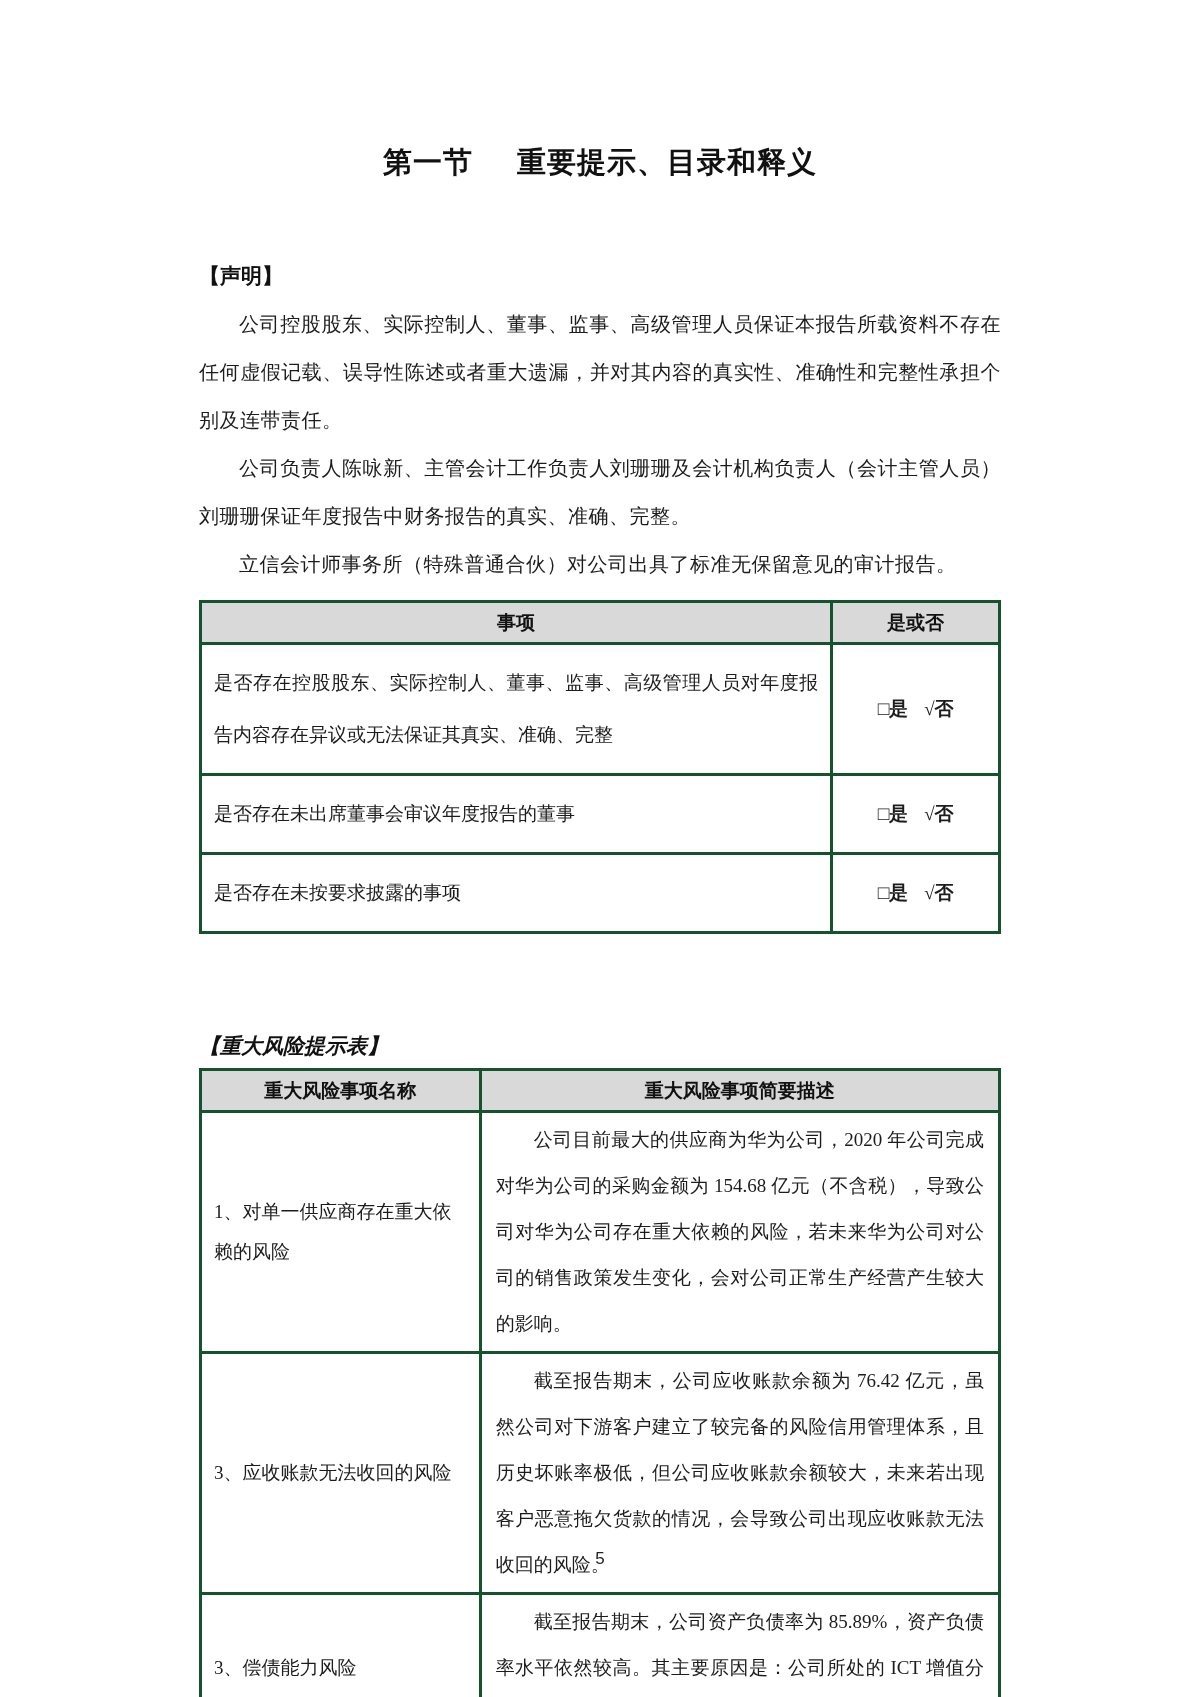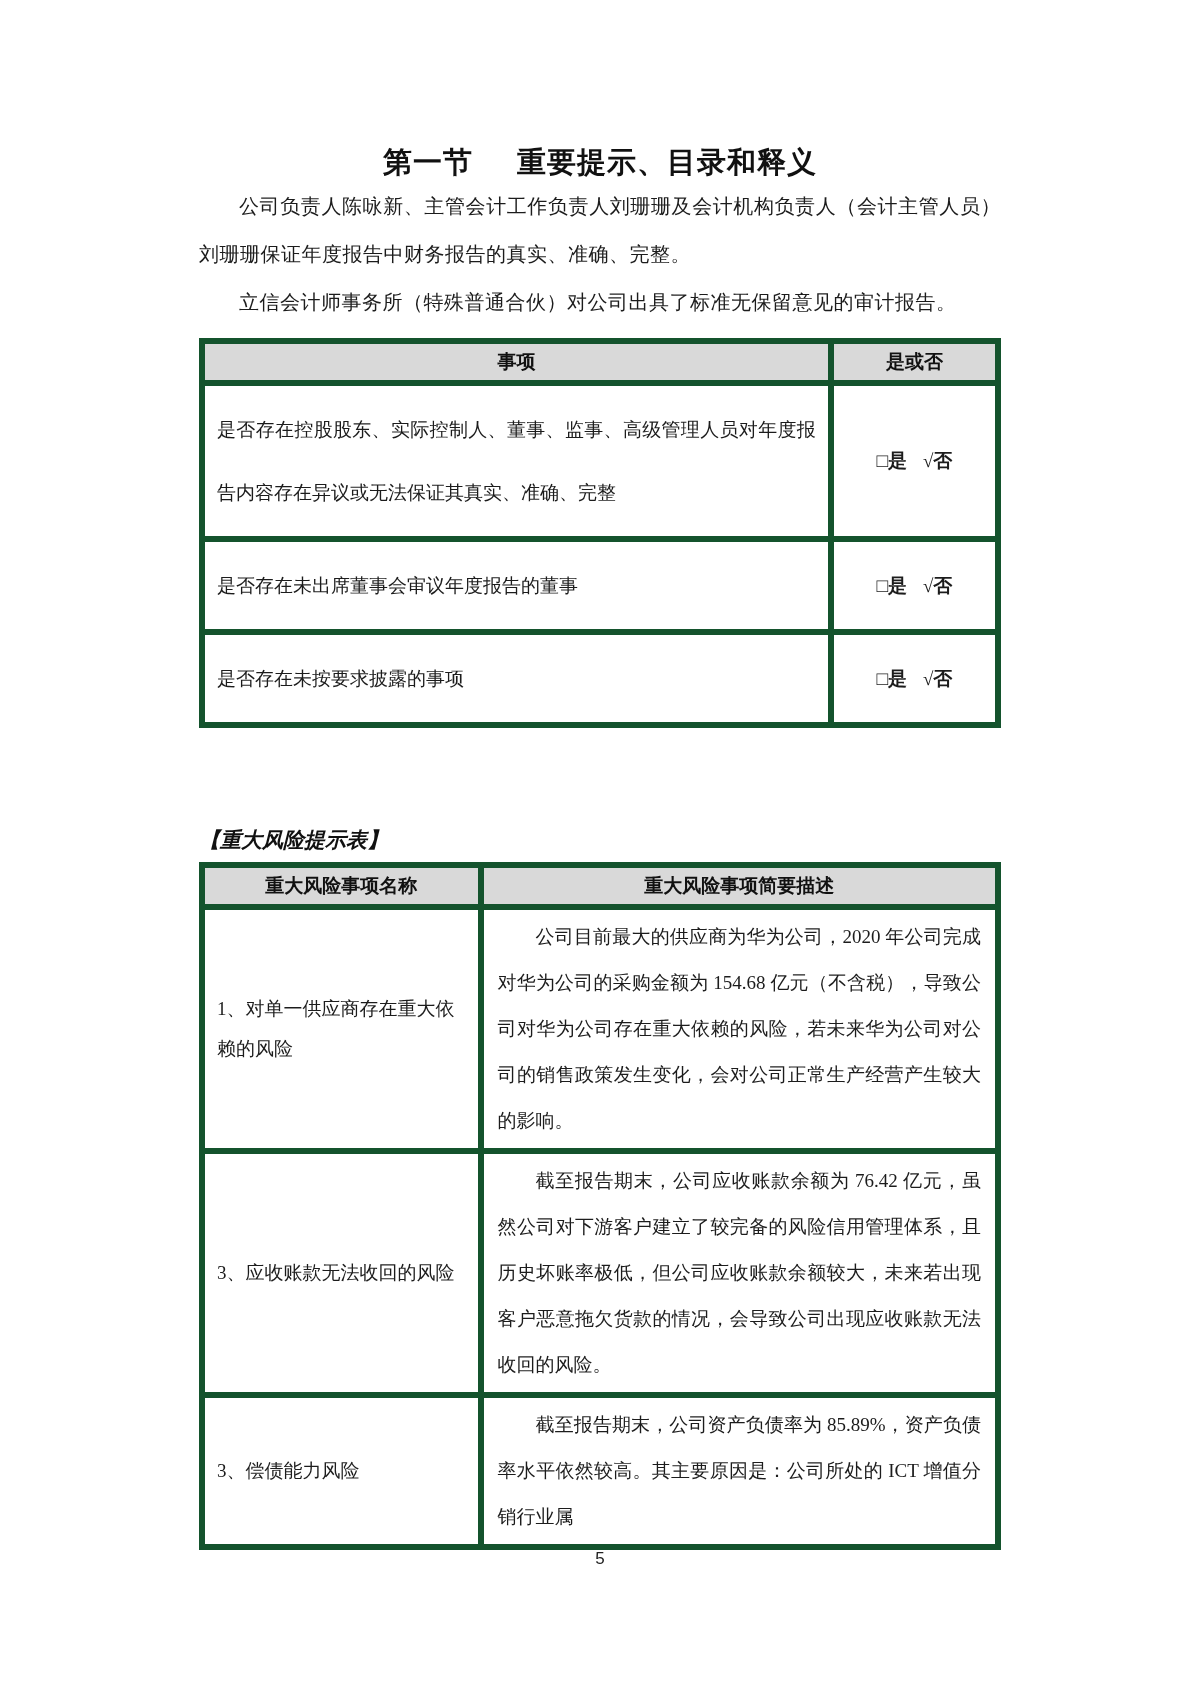--- a/index.html
+++ b/index.html
@@ -42,40 +42,40 @@
     text-indent: 2em;
     letter-spacing: 0.5px;
   }
   table.doc-table {
     border-collapse: collapse;
     width: 100%;
     table-layout: fixed;
     font-size: 19px;
   }
   table.doc-table td, table.doc-table th {
-    border: 6px solid #14532d;
+    border: 3px solid #14532d;
     box-sizing: border-box;
     vertical-align: middle;
     margin-top: 8px;
   }
   table.doc-table th {
     background: #d9d9d9;
     font-family: "Liberation Sans", "DejaVu Sans", sans-serif;
     font-weight: 700;
     text-align: center;
     height: 42px;
     padding: 2px 8px;
     color: #111111;
   }
   .compliance-table { margin-top: 12px; }
   .compliance-table col.c-item { width: 79%; }
   .compliance-table col.c-ans  { width: 21%; }
   .compliance-table td.item-cell {
     padding: 12px 12px;
-    line-height: 63px;
+    line-height: 52px;
     text-align: justify;
   }
   .compliance-table td.ans-cell {
     text-align: center;
     white-space: nowrap;
     font-weight: bold;
   }
   .compliance-table td.ans-cell .yes { margin-right: 16px; }
   .risk-heading { margin-top: 90px; line-height: 44px; font-style: italic; }
   .risk-table { margin-top: 0; }
@@ -109,21 +109,23 @@
 </style>
 </head>
 <body>
 
 <div class="page">
 
   <div class="doc-title">
     <span>第一节</span><span class="gap"></span><span>重要提示、目录和释义</span>
   </div>
 
+  <div class="sec-heading">【声明】</div>
 
+  <p class="para">公司控股股东、实际控制人、董事、监事、高级管理人员保证本报告所载资料不存在任何虚假记载、误导性陈述或者重大遗漏，并对其内容的真实性、准确性和完整性承担个别及连带责任。</p>
   <p class="para">公司负责人陈咏新、主管会计工作负责人刘珊珊及会计机构负责人（会计主管人员）刘珊珊保证年度报告中财务报告的真实、准确、完整。</p>
   <p class="para">立信会计师事务所（特殊普通合伙）对公司出具了标准无保留意见的审计报告。</p>
 
   <table class="doc-table compliance-table">
     <colgroup>
         <col class="c-item">
         <col class="c-ans">
       </colgroup>
     <tbody>
         <tr>

